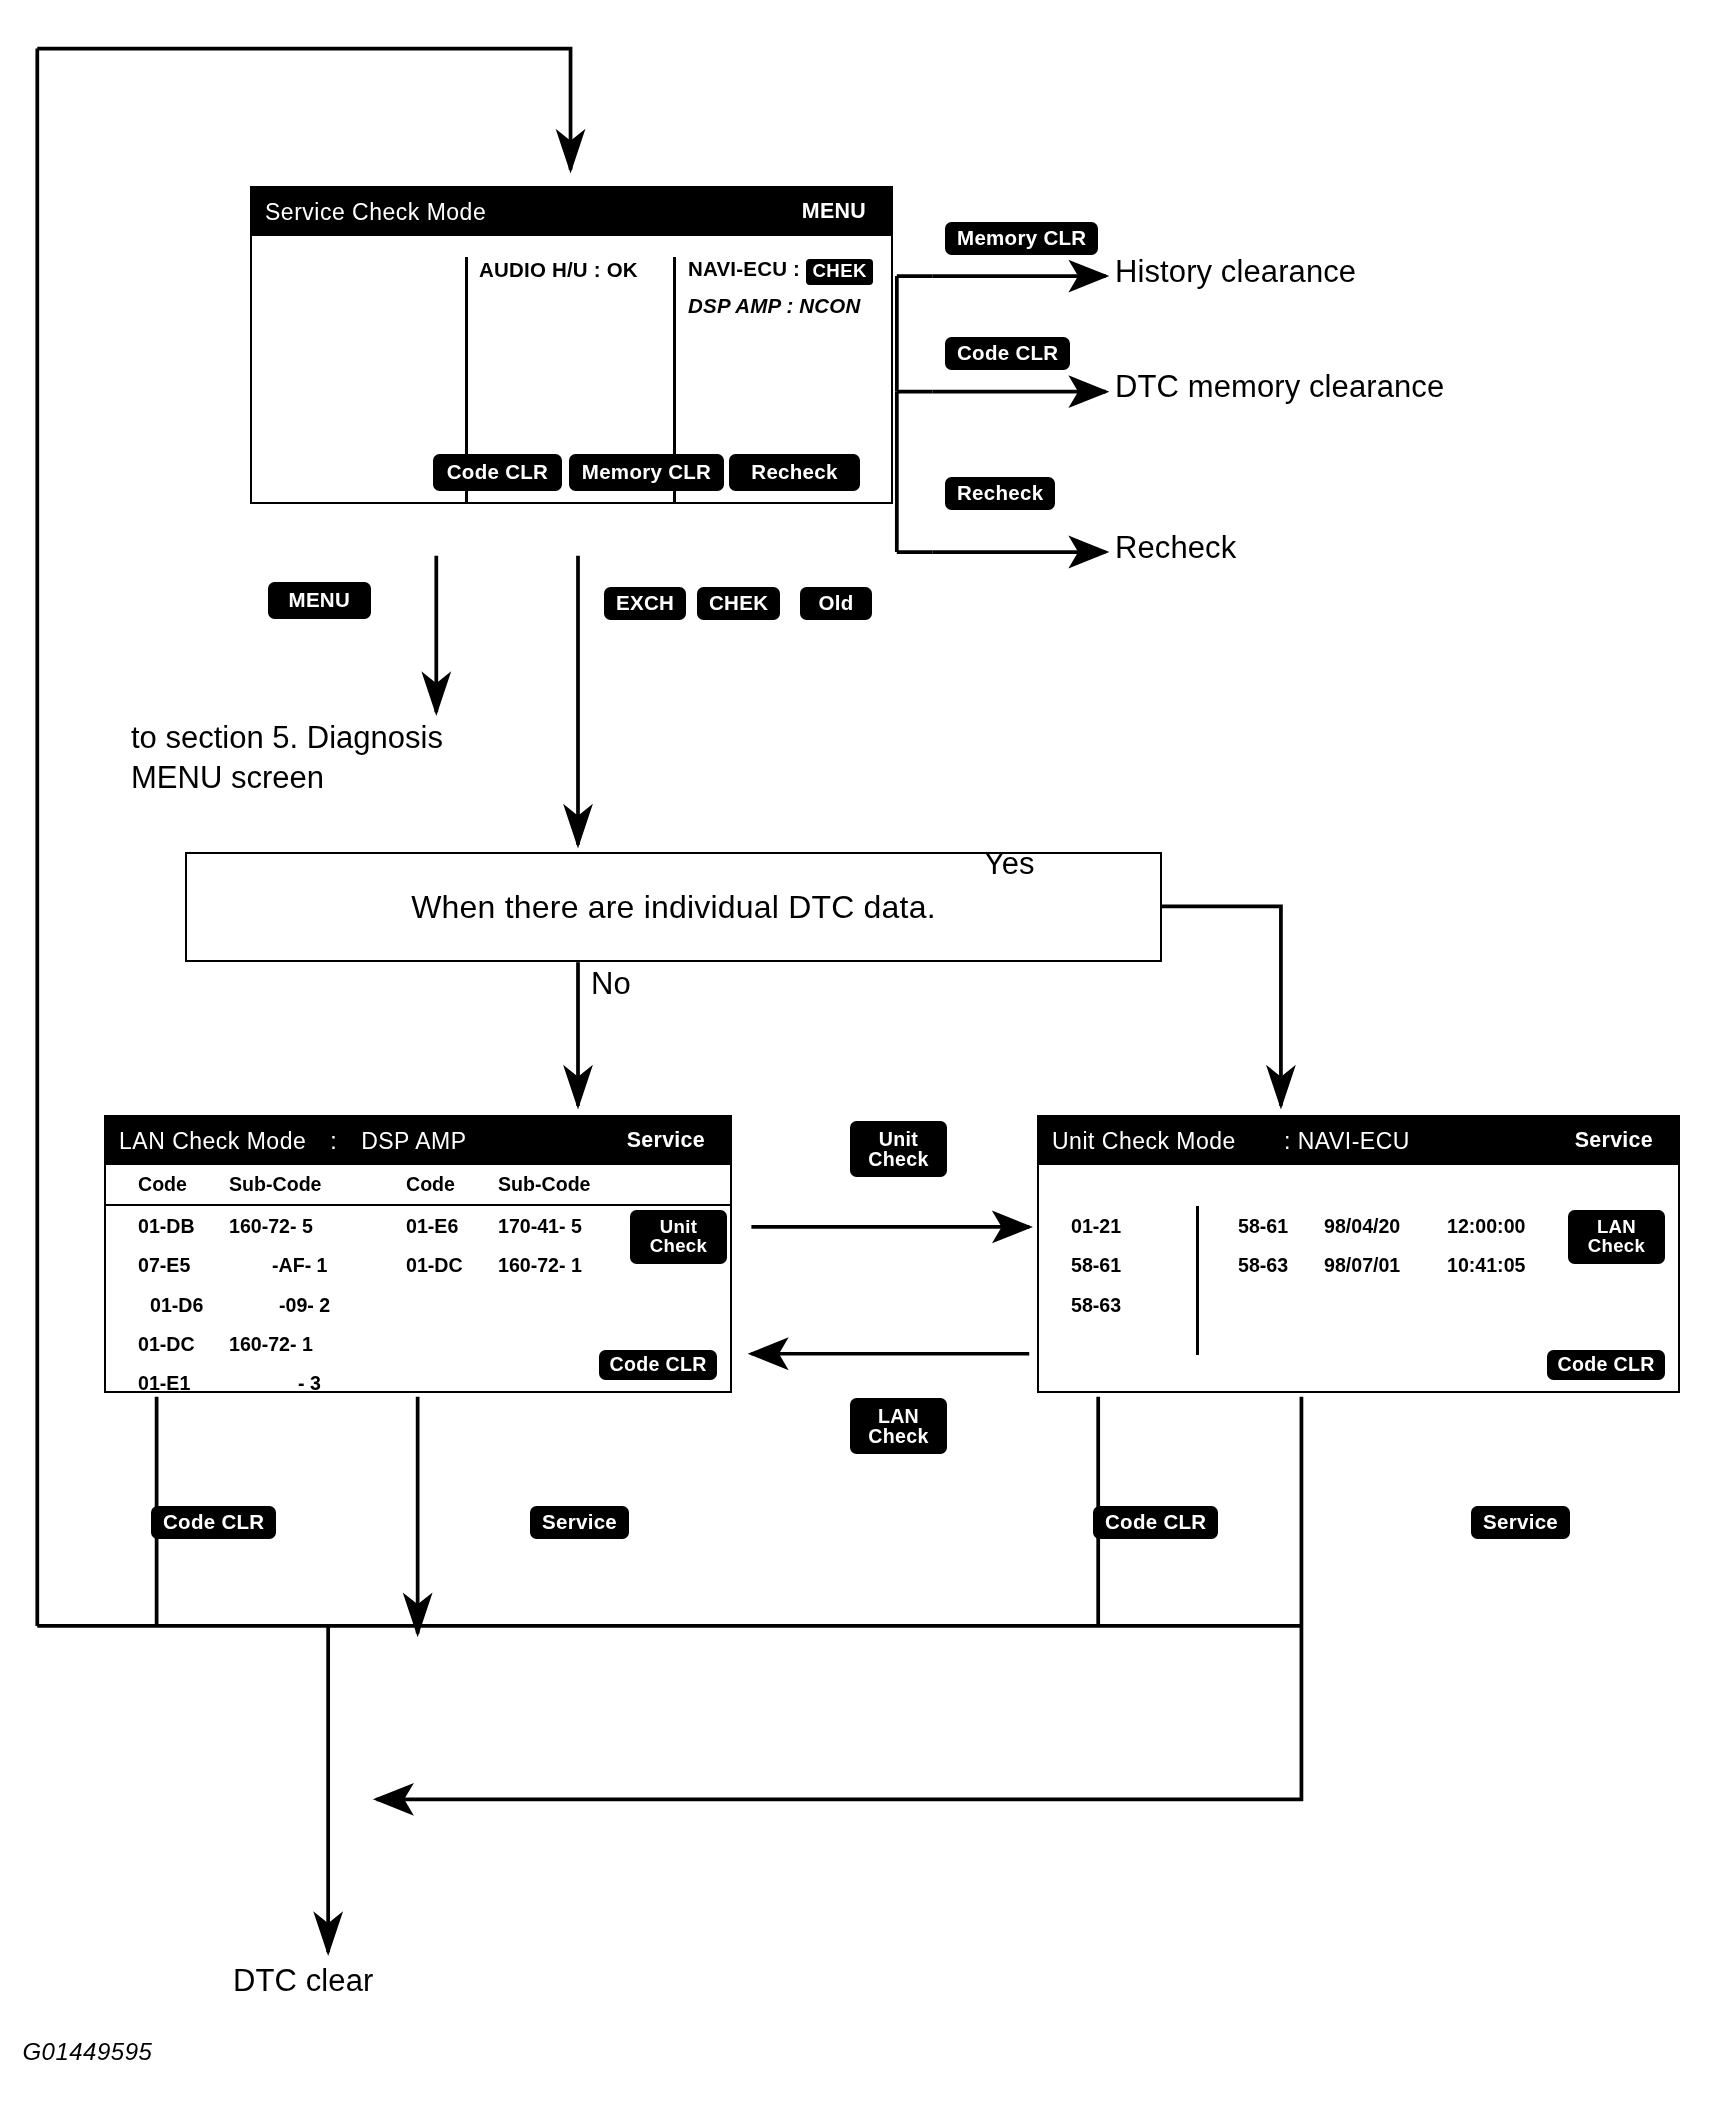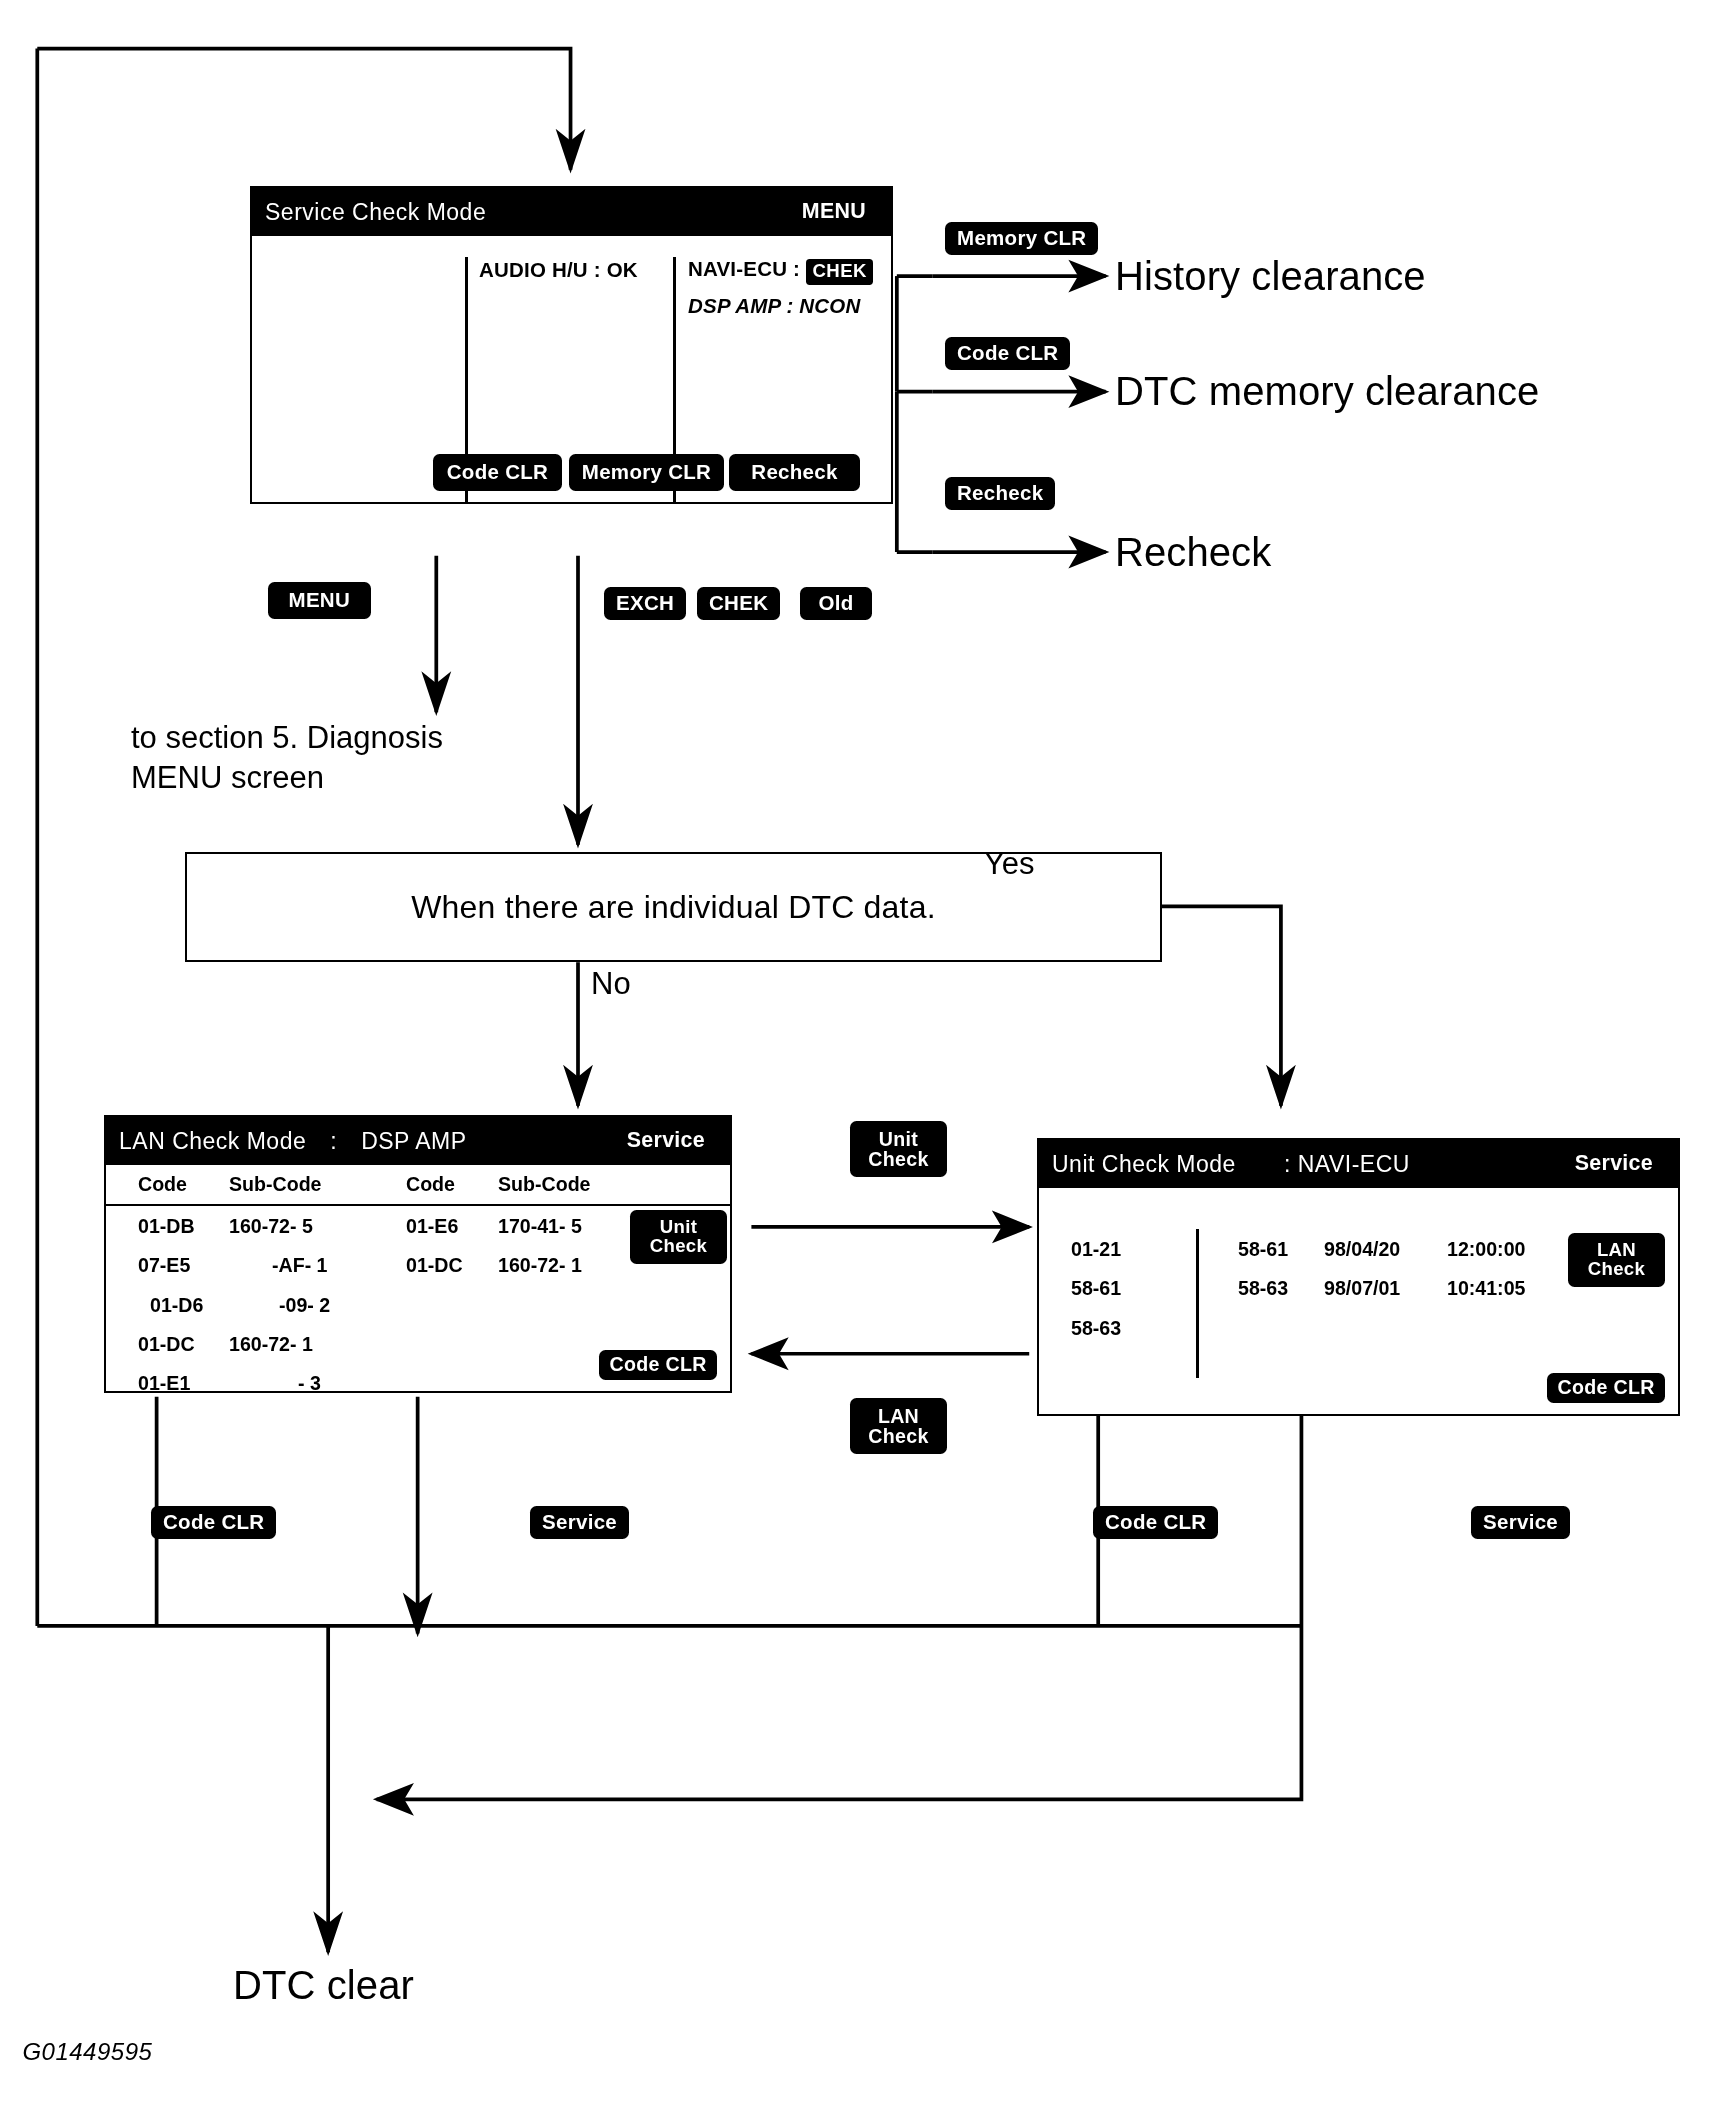--- a/index.html
+++ b/index.html
@@ -97,21 +97,21 @@
     white-space: nowrap;
     position: absolute;
     letter-spacing: 0.2px;
   }
   .svc-line.ital { font-style: italic; }
   #svc-btn-row { position: absolute; left: 0; right: 5.6px; bottom: 7.5px; height: 41px; }
   #svc-btn-row .key { position: absolute; height: 37px; font-size: 20.5px; top: 0; }
 
   
   #screen-lan  { left: 104px; top: 1115px; width: 628px; height: 278px; }
-  #screen-unit { left: 1037px; top: 1138px; width: 643px; height: 278px; }
+  #screen-unit { left: 1037px; top: 1115px; width: 643px; height: 278px; }
 
   .tbl-head {
     position: absolute; left: 0; right: 0; top: 48px; height: 41px;
     border-bottom: 2.8px solid #000;
   }
   .tbl-head .th {
     position: absolute; top: 7.5px;
     font-size: 19.6px; font-weight: bold; white-space: nowrap;
   }
   .tbl-rows { position: absolute; left: 0; right: 0; top: 89px; bottom: 0; }
@@ -142,21 +142,21 @@
   .legend-key {
     position: absolute;
     font-size: 20.5px;
     padding: 5.6px 12px 6.5px 12px;
   }
   .legend-key.two-line { padding: 3.7px 11.2px 4.7px 11.2px; font-size: 19.6px; }
 
   
   .note {
     position: absolute;
-    font-size: 40px;
+    font-size: 31px;
     white-space: nowrap;
     letter-spacing: 0.1px;
   }
   .branch-label { position: absolute; font-size: 31px; }
   .figid { position: absolute; font-size: 24px; letter-spacing: 0.5px; font-style: italic; }
   .note-two { position: absolute; font-size: 31px; line-height: 1.28; }
 </style>
 </head>
 <body>
 

